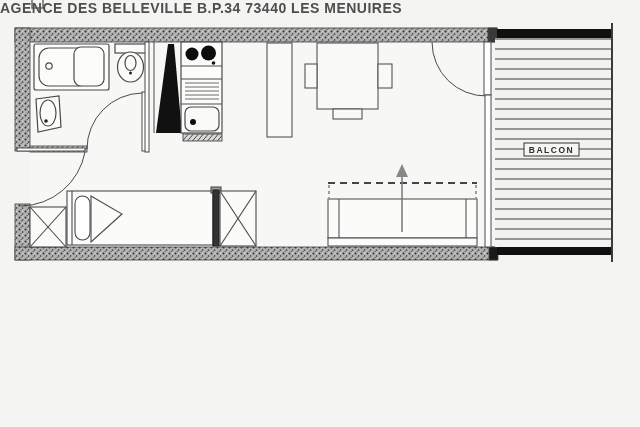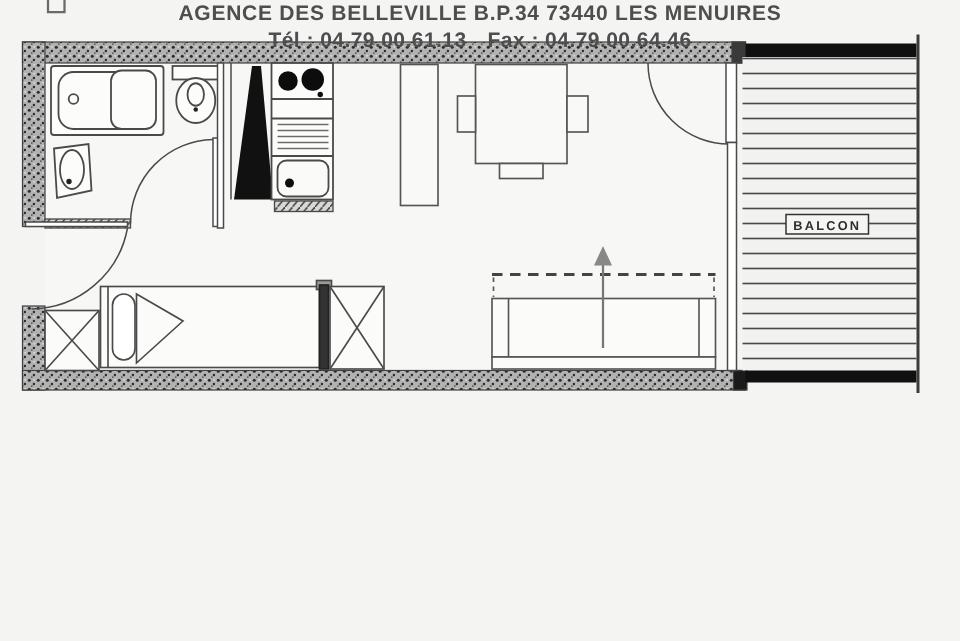--- a/index.html
+++ b/index.html
@@ -3,21 +3,21 @@
 <meta charset="utf-8">
 <style>
   html,body{margin:0;padding:0;background:#e9e9e7;}
   #stage{
     position:relative;width:640px;height:427px;overflow:hidden;
     background:#f4f4f2;
     font-family:"Liberation Sans",sans-serif;
   }
   #plan-svg{position:absolute;left:0;top:0;}
   .footer{
-    position:absolute;left:0;right:0;top:355;text-align:center;
+    position:absolute;left:0;right:0;top:355;text-align:left;
     color:#4e4e4e;font-weight:bold;
   }
   .footer .l1{font-size:14px;letter-spacing:0.5px;}
   .footer .l2{font-size:14px;margin-top:2px;letter-spacing:0.3px;}
   .footer .gap{display:inline-block;width:14px;}
   svg text.balcon{
     font-family:"Liberation Sans",sans-serif;
     font-size:8.5px;letter-spacing:1.5px;fill:#2e2e2e;font-weight:bold;
   }
 </style>
@@ -169,16 +169,15 @@
       <rect x="497" y="29" width="114" height="9" fill="#101010"></rect>
       <rect x="497" y="247" width="114" height="8" fill="#101010"></rect>
       <line x1="612" y1="23" x2="612" y2="262" stroke="#3c3c3c" stroke-width="2"></line>
       <rect x="524" y="143" width="55" height="13" fill="#f5f5f3" stroke="#333" stroke-width="1"></rect>
       <text class="balcon" x="551.5" y="153" text-anchor="middle">BALCON</text>
     </g>
   </svg>
 
   <div class="footer">
     <div class="l1">AGENCE DES BELLEVILLE B.P.34 73440 LES MENUIRES</div>
-    <div class="l2"><span>Tél : 04.79.00.61.13</span><span class="gap"></span><span>Fax : 04.79.00.64.46</span></div>
   </div>
 
 </div>
 
 </body></html>

